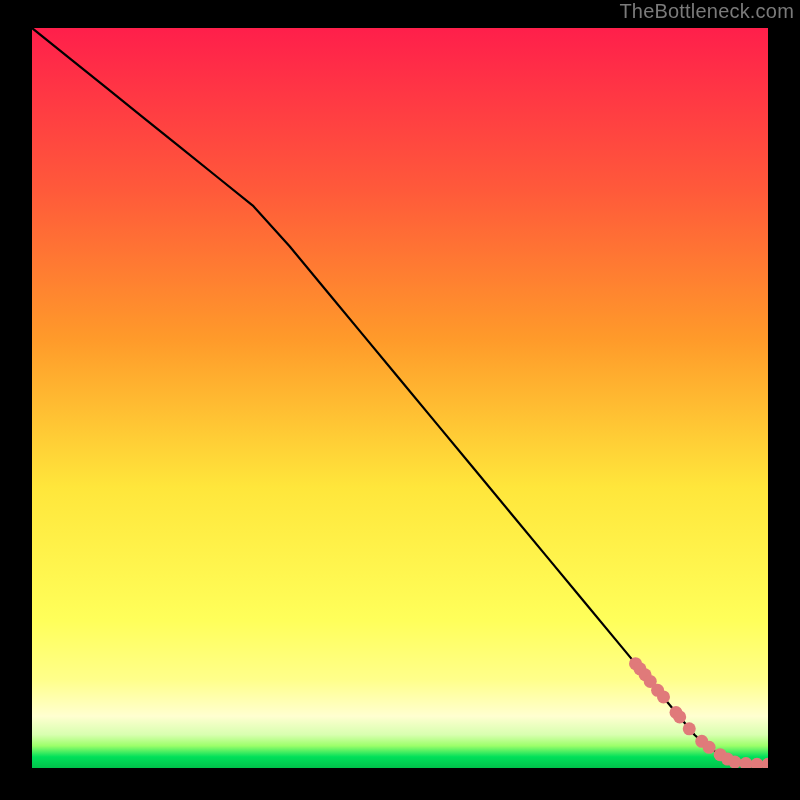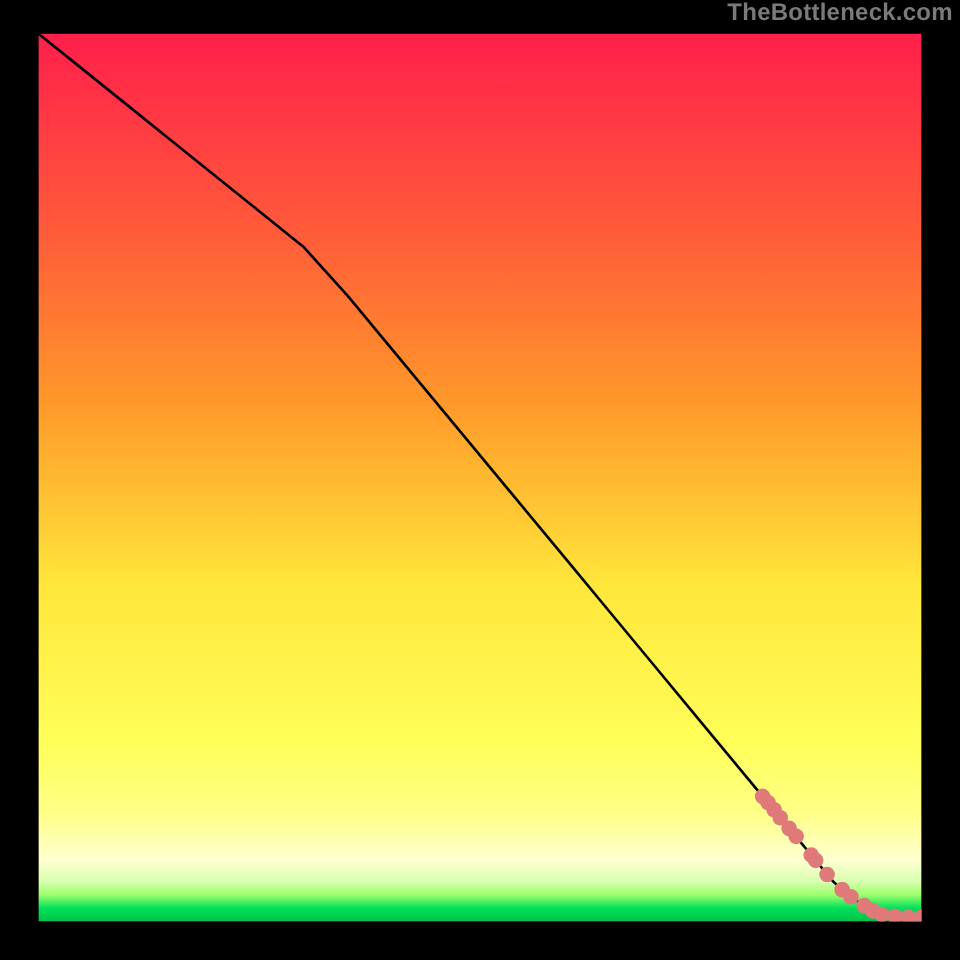--- a/index.html
+++ b/index.html
@@ -16,21 +16,21 @@
     width: 800px;
     height: 800px;
     background: #000;
   }
   .attribution {
     position: absolute;
     top: 0;
     right: 6px;
     color: #7a7a7a;
     font-size: 20px;
-    font-weight: 700;
+    font-weight: 400;
     letter-spacing: 0.2px;
   }
   .plot {
     position: absolute;
     left: 32px;
     top: 28px;
     width: 736px;
     height: 740px;
   }
   svg { display: block; }

